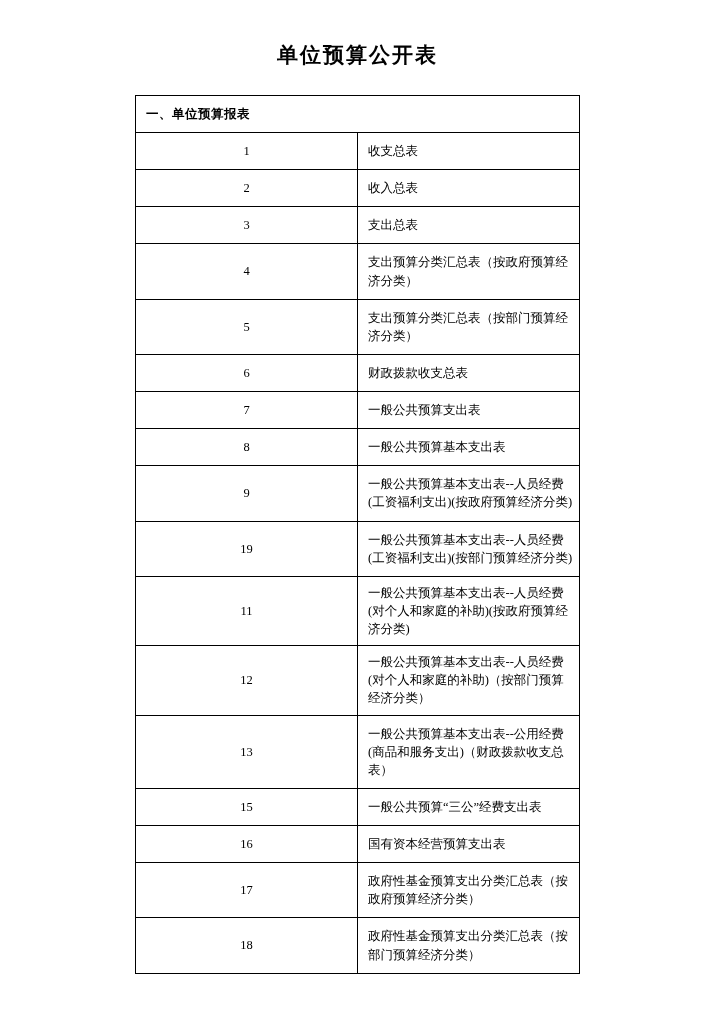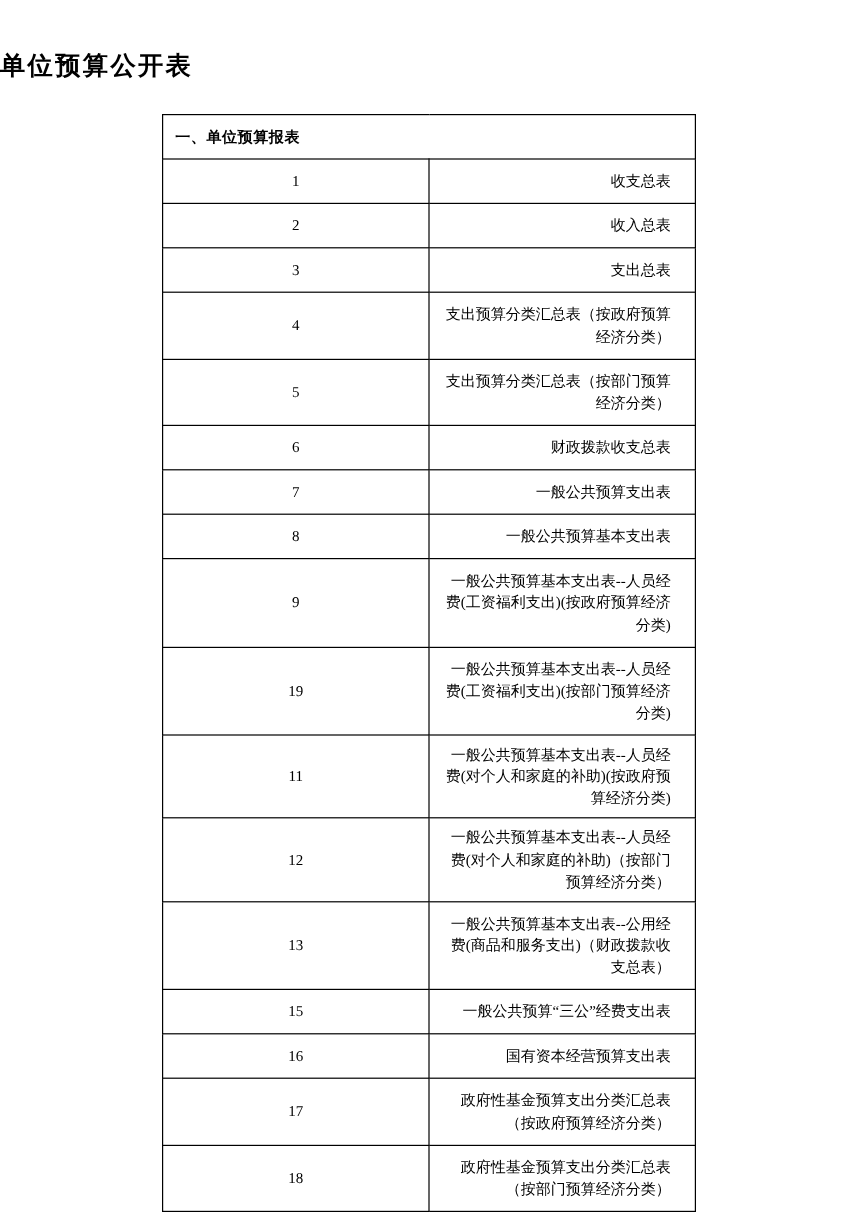--- a/index.html
+++ b/index.html
@@ -17,20 +17,21 @@
     overflow: hidden;
   }
   .page {
     width: 715px;
     height: 1011px;
     box-sizing: border-box;
     padding: 0;
     position: relative;
   }
   .doc-title {
+    text-align: center;
     font-size: 21px;
     font-weight: bold;
     letter-spacing: 2px;
     margin: 0;
     padding-top: 41px;
     padding-bottom: 0;
     font-family: Liberation Sans, sans-serif;
   }
   .table-wrap {
     margin: 26px auto 0 auto;
@@ -54,22 +55,22 @@
     padding: 7px 8px 7px 10px;
     letter-spacing: 0.5px;
     height: 22px;
   }
   td.num {
     width: 58px;
     text-align: center;
     padding: 9px 2px;
   }
   td.name {
-    padding: 9px 20px 9px 10px;
-    text-align: right;
+    padding: 9px 4px 9px 10px;
+    text-align: left;
   }
   tr.tall td {
     padding-top: 7px;
     padding-bottom: 7px;
   }
 </style>
 </head>
 <body>
 
 <div class="page">

